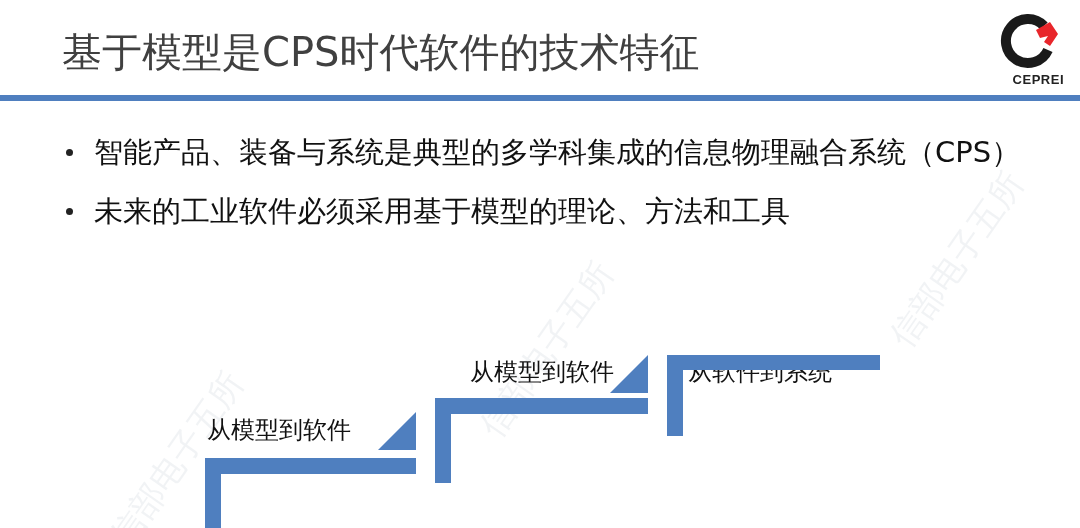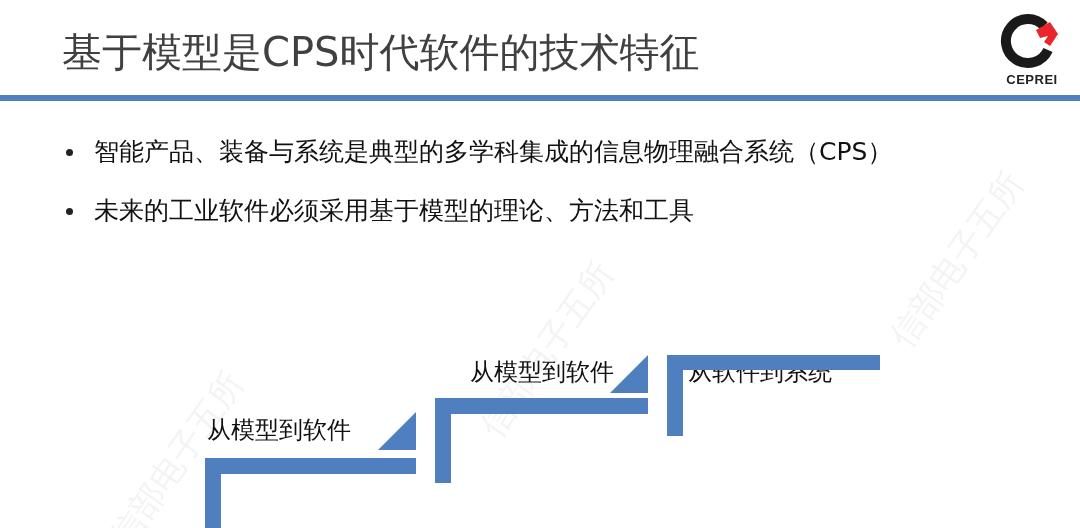--- a/index.html
+++ b/index.html
@@ -12,28 +12,28 @@
       position:absolute; left:62px; top:26px;
       font-size:40px; line-height:52px; color:#404040;
       letter-spacing:0px; white-space:nowrap;
     }
     .title-rule {
       position:absolute; left:0; top:95px; width:1080px; height:6px;
       background:#4f7fbf;
     }
     .logo { position:absolute; left:1000px; top:12px; width:64px; height:78px; }
     .logo-text {
-      position:absolute; left:0; top:60px; width:64px; text-align:center;
+      position:absolute; left:0; top:60px; width:64px; text-align:right;
       font-family:"Liberation Sans",sans-serif; font-weight:bold;
       font-size:13px; color:#222; letter-spacing:0.5px;
     }
     .bullets { position:absolute; left:62px; top:132px; width:980px; }
     .bullet {
       position:relative; padding-left:32px;
-      font-size:25px; line-height:40px; color:#111;
+      font-size:29px; line-height:40px; color:#111;
     }
     .bullet .dot {
       position:absolute; left:4px; top:17px; width:7px; height:7px;
       border-radius:50%; background:#222;
     }
     .bullet + .bullet { margin-top:19px; }
     .step-label {
       position:absolute; font-size:24px; line-height:30px; color:#111; white-space:nowrap;
     }
     .bar { position:absolute; background:#4f7fbf; }

